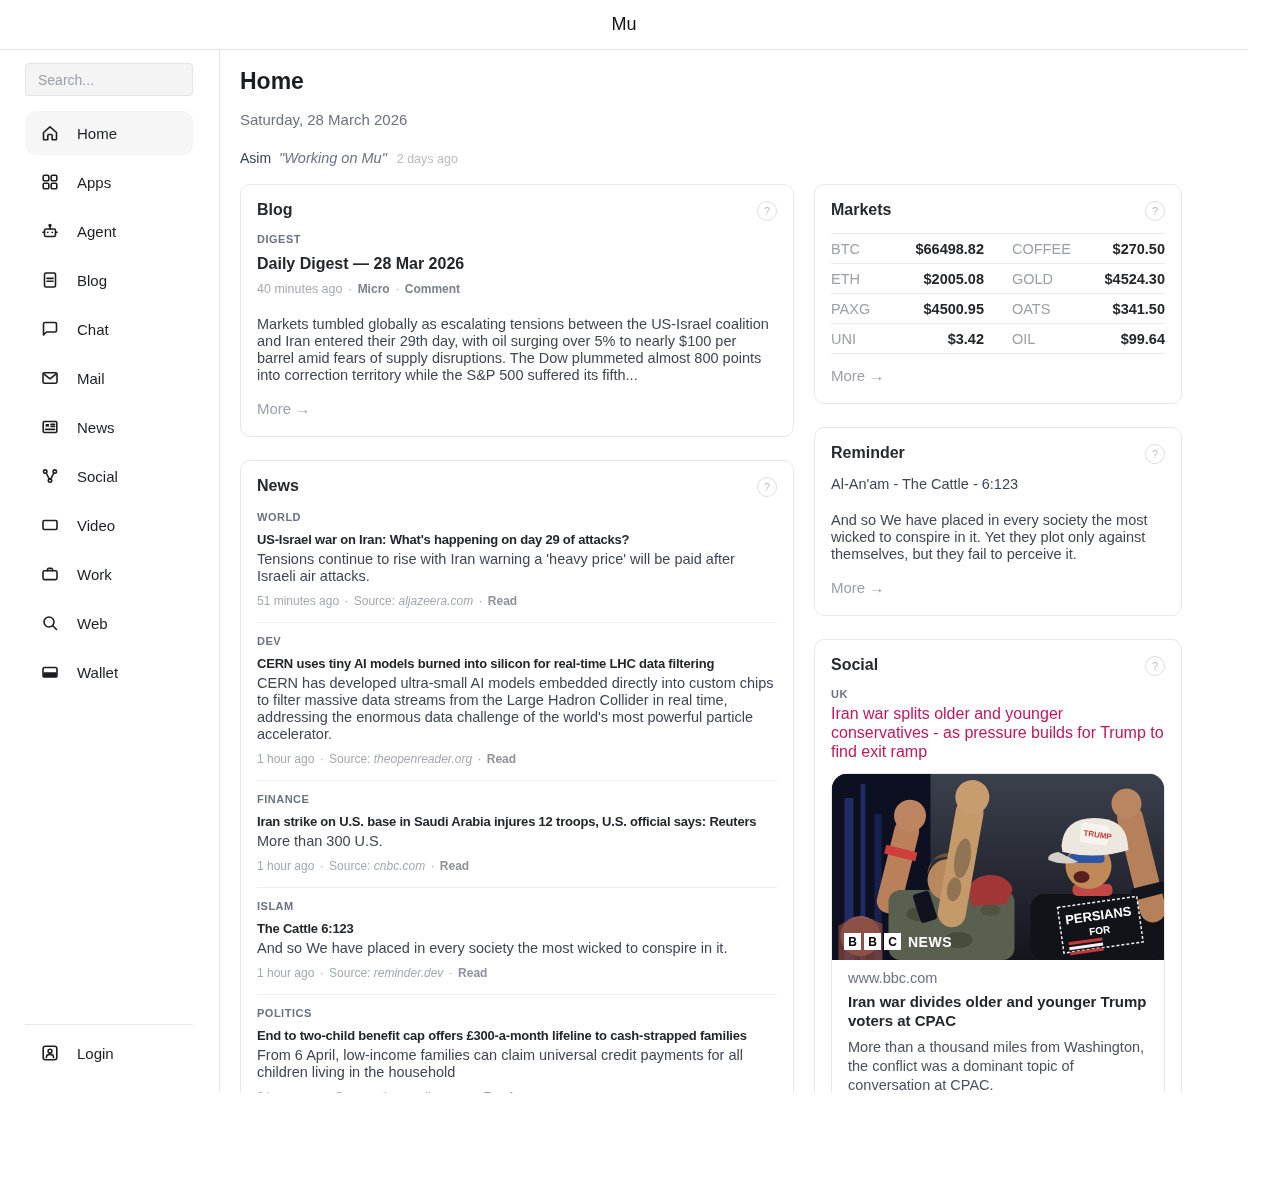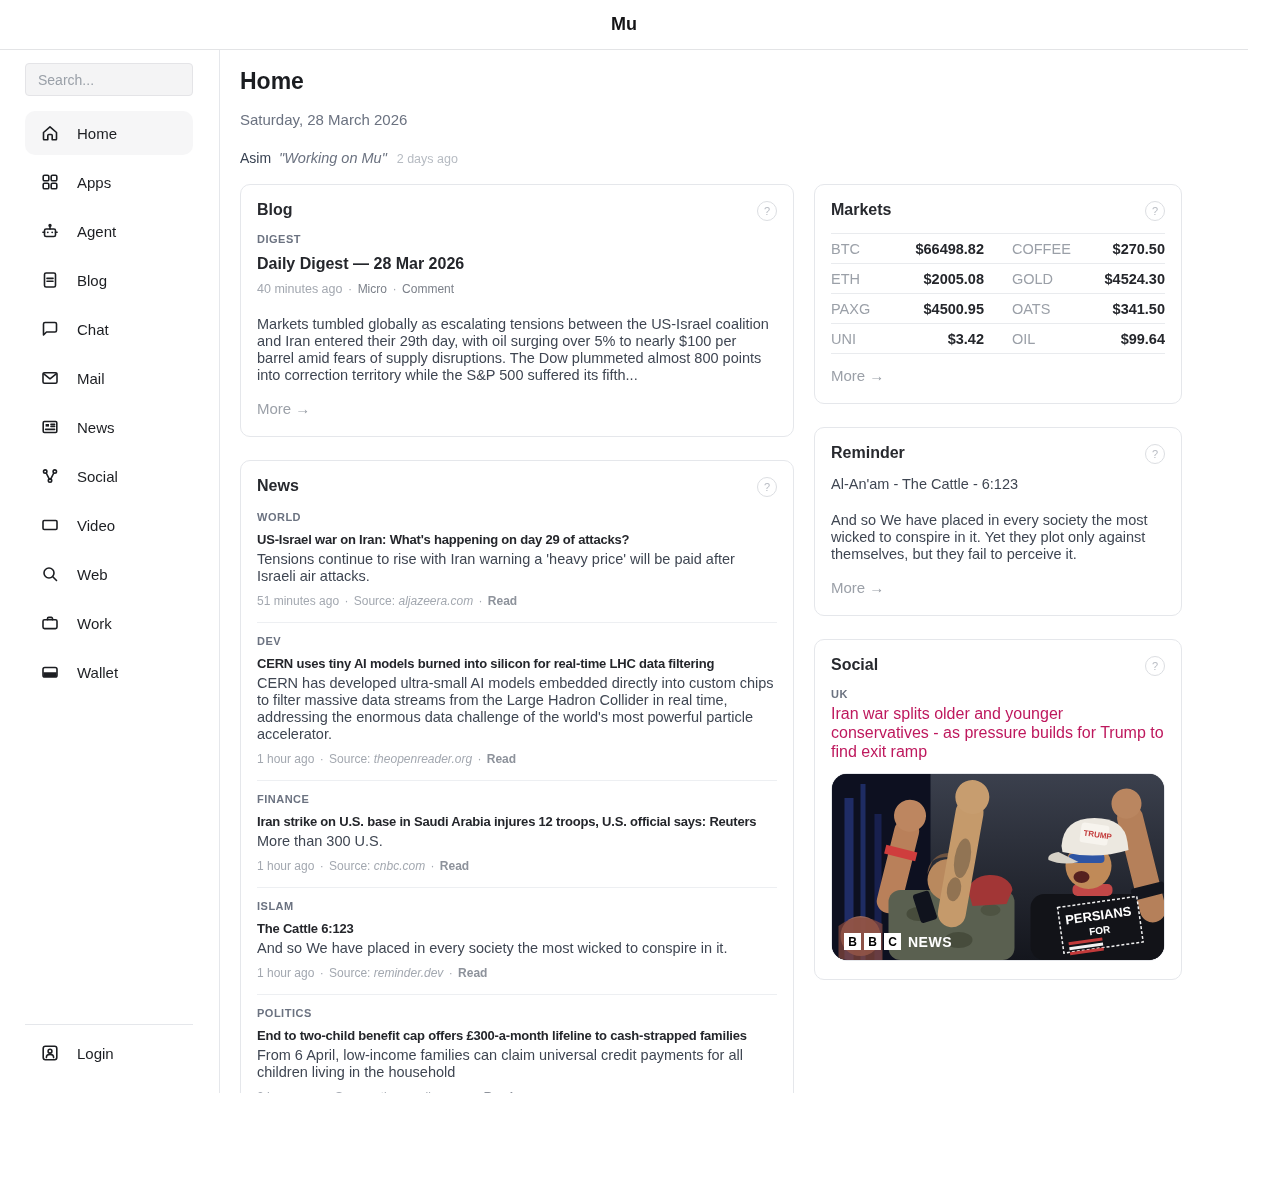--- a/index.html
+++ b/index.html
@@ -3,21 +3,21 @@
 <meta charset="utf-8">
 <style>
   * { box-sizing: border-box; margin: 0; padding: 0; }
   html,body { background:#fff; }
   body { font-family: "Liberation Sans", sans-serif; -webkit-font-smoothing: antialiased; }
   .page { width:1280px; height:1200px; background:#fff; overflow:hidden; position:relative; }
   .app { width:1248px; }
 
   
   .hdr { height:50px; border-bottom:1px solid #e3e4e6; display:flex; align-items:center; justify-content:center; }
-  .brand { font-size:18px; font-weight:bold; color:#141416;text-align:right; }
+  .brand { font-size:18px; font-weight:normal; color:#141416;text-align:right; }
 
   
   .viewport { display:flex; height:1043px; overflow:hidden; }
 
   
   .sidebar { width:220px; flex:0 0 220px; border-right:1px solid #e5e7eb; padding:13px 26px 18px 25px; display:flex; flex-direction:column; }
   .search { height:33px; width:100%; background:#f4f4f5; border:1px solid #e4e4e7; border-radius:4px; padding:0 12px; font-size:14px; color:#52525b; outline:none; font-family:inherit; }
   .search::placeholder { color:#9aa0a8; }
   .nav { margin-top:15px; display:flex; flex-direction:column; gap:5px; }
   .nav-item { height:44px; display:flex; align-items:center; gap:17px; padding:0 15px; border-radius:10px; font-size:15px; color:#1c1e22; cursor:pointer; }
@@ -43,21 +43,21 @@
   .card-head { display:flex; justify-content:space-between; align-items:flex-start; }
   .card-title { font-size:16px; font-weight:bold; color:#27292e; }
   .help { width:20px; height:20px; border:1.5px solid #dcdee2; border-radius:50%; display:flex; align-items:center; justify-content:center; font-size:11px; color:#b9bdc4; cursor:pointer; flex:0 0 20px; }
   .category { margin-top:12px; font-size:11px; font-weight:bold; letter-spacing:0.5px; color:#6b7280; }
   .more { display:inline-block; margin-top:16px; font-size:15px; color:#9ba0a8; cursor:pointer; text-decoration:none; }
 
   
   .post-title { margin-top:10px; font-size:16px; font-weight:bold; color:#24262b; cursor:pointer; }
   .meta { margin-top:9px; font-size:12.5px; color:#a3a8b0; }
   .meta .sep { margin:0 2px; }
-  .meta-link { color:#7c818a; font-weight:normal; font-size:12px; cursor:pointer; text-decoration:none; }
+  .meta-link { color:#7c818a; font-weight:bold; font-size:12px; cursor:pointer; text-decoration:none; }
   .body-text { margin-top:20px; font-size:14.5px; line-height:17px; color:#3f4652; }
 
   
   .news-list { margin-top:2px; }
   .news-item { padding:12px 0 14px; border-bottom:1px solid #edeff2; }
   .news-item .category { margin-top:0; }
   .headline { margin-top:9px; font-size:13px; letter-spacing:-0.2px; font-weight:bold; color:#24262b; white-space:nowrap; overflow:hidden; cursor:pointer; }
   .summary { margin-top:4px; font-size:14.5px; line-height:17px; color:#3f4652; }
   .news-item .meta { font-size:12px; }
   .src { font-style:italic; }
@@ -190,34 +190,34 @@
     <span class="icon">
                 <svg viewBox="0 0 20 20" fill="none" stroke="#1c1e22" stroke-width="1.6" stroke-linecap="round" stroke-linejoin="round">
                   <rect x="3" y="5.5" width="14" height="9" rx="1.2"></rect>
                 </svg>
               </span>
     <span>Video</span>
   </div>
             <div class="nav-item">
     <span class="icon">
                 <svg viewBox="0 0 20 20" fill="none" stroke="#1c1e22" stroke-width="1.6" stroke-linecap="round" stroke-linejoin="round">
+                  <rect x="3" y="6.8" width="14" height="8.8" rx="1.5"></rect>
+                  <path d="M7.5 6.8 V5.6 a1.2 1.2 0 0 1 1.2 -1.2 h2.6 a1.2 1.2 0 0 1 1.2 1.2 V6.8"></path>
+                </svg>
+              </span>
+    <span>Work</span>
+  </div>
+            <div class="nav-item">
+    <span class="icon">
+                <svg viewBox="0 0 20 20" fill="none" stroke="#1c1e22" stroke-width="1.6" stroke-linecap="round" stroke-linejoin="round">
                   <circle cx="9" cy="9" r="5"></circle>
                   <line x1="12.8" y1="12.8" x2="16.5" y2="16.5"></line>
                 </svg>
               </span>
     <span>Web</span>
-  </div>
-            <div class="nav-item">
-    <span class="icon">
-                <svg viewBox="0 0 20 20" fill="none" stroke="#1c1e22" stroke-width="1.6" stroke-linecap="round" stroke-linejoin="round">
-                  <rect x="3" y="6.8" width="14" height="8.8" rx="1.5"></rect>
-                  <path d="M7.5 6.8 V5.6 a1.2 1.2 0 0 1 1.2 -1.2 h2.6 a1.2 1.2 0 0 1 1.2 1.2 V6.8"></path>
-                </svg>
-              </span>
-    <span>Work</span>
   </div>
             <div class="nav-item">
     <span class="icon">
                 <svg viewBox="0 0 20 20" fill="none" stroke="#1c1e22" stroke-width="1.6" stroke-linecap="round" stroke-linejoin="round">
                   <rect x="3" y="5.5" width="14" height="9.5" rx="1.8"></rect>
                   <path d="M3.4 10.3 h13.2 v2.9 a1.8 1.8 0 0 1 -1.8 1.8 h-9.6 a1.8 1.8 0 0 1 -1.8 -1.8 Z" fill="#1c1e22" stroke="none"></path>
                 </svg>
               </span>
     <span>Wallet</span>
   </div>
@@ -471,20 +471,25 @@
                       <rect x="236" y="174" width="34" height="3" fill="#c23a3a"></rect>
                     </g>
                   </svg>
                   <div class="bbc">
                     <span class="bbc-box">B</span>
                     <span class="bbc-box">B</span>
                     <span class="bbc-box">C</span>
                     <span class="bbc-news">NEWS</span>
                   </div>
                 </div>
+                <div class="preview-body">
+                  <div class="site">www.bbc.com</div>
+                  <div class="preview-headline">Iran war divides older and younger Trump voters at CPAC</div>
+                  <p class="preview-desc">More than a thousand miles from Washington, the conflict was a dominant topic of conversation at CPAC.</p>
+                </div>
               </div>
 
             </section>
 
           </div>
         </div>
       </main>
     </div>
   </div>
 </div>

